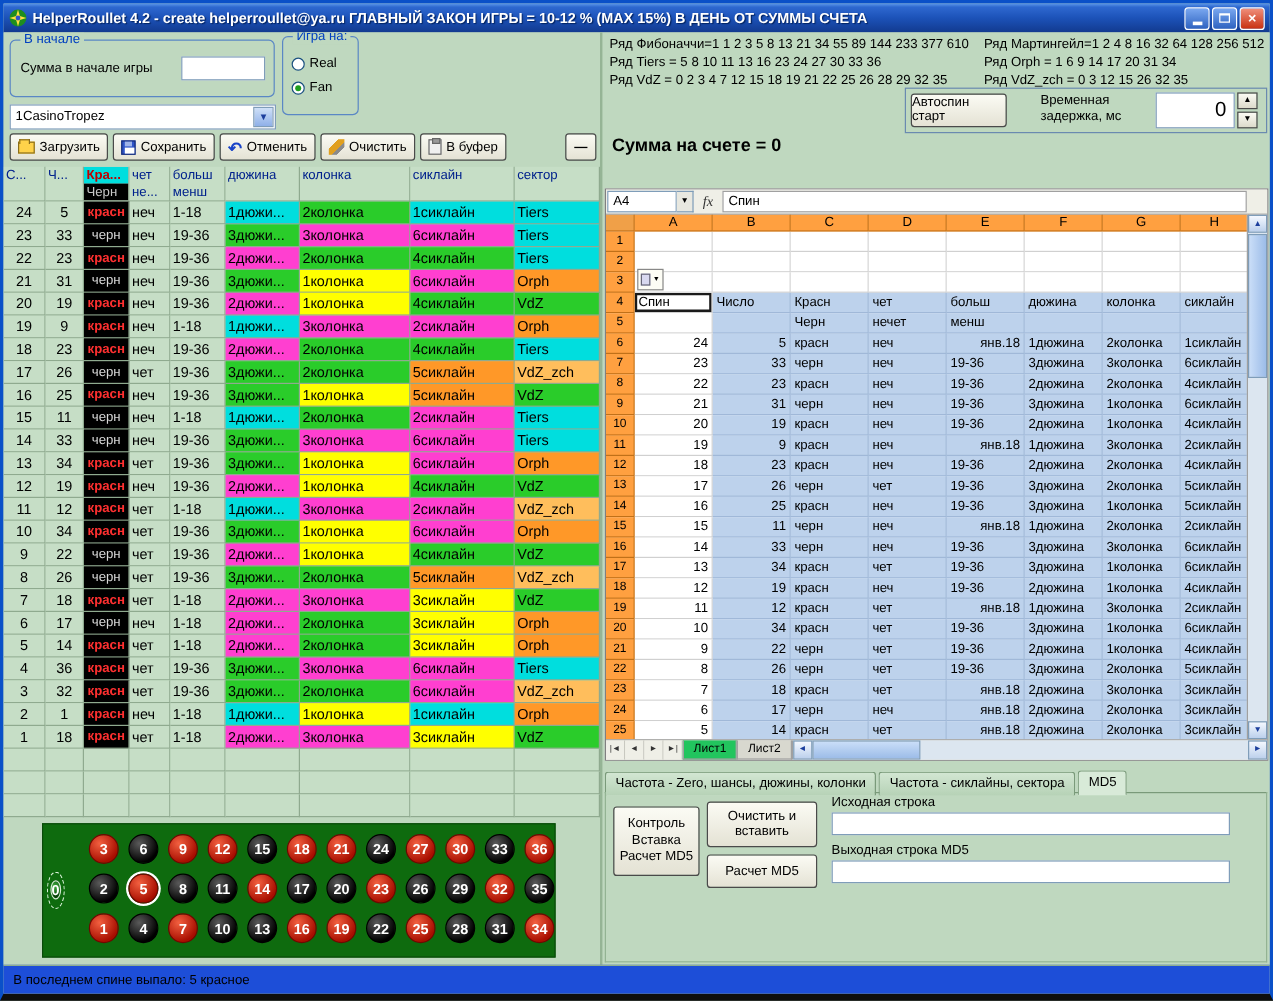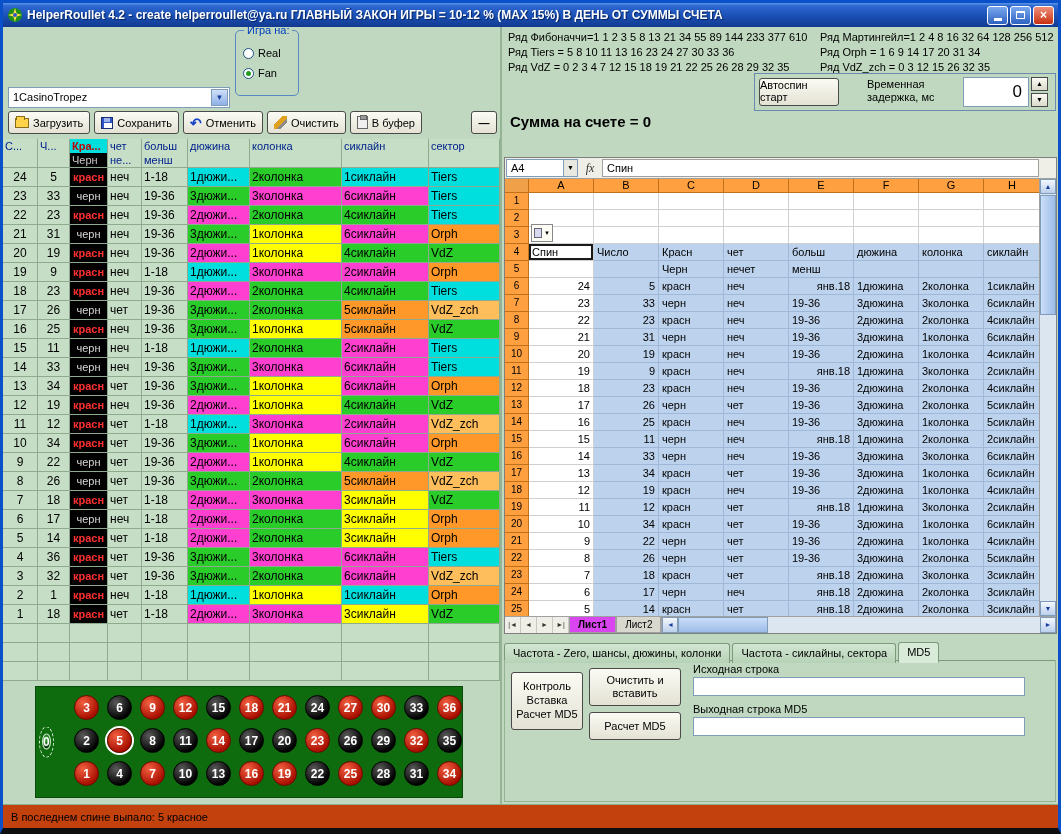--- a/index.html
+++ b/index.html
@@ -14,21 +14,21 @@
   .win-btns{display:flex;gap:2px;}
   .wbtn{width:21px;height:19px;border:1px solid #fff;border-radius:3px;color:#fff;display:flex;align-items:center;justify-content:center;
     background:linear-gradient(180deg,#7AA8F0,#2E62C0);font-size:12px;cursor:default;}
   .wbtn.close{background:linear-gradient(180deg,#F0907C,#C separator83010);background:linear-gradient(180deg,#F0907C,#C83010);font-weight:bold;}
   .glyph-min{width:8px;height:3px;background:#fff;margin-top:8px;}
   .glyph-max{width:9px;height:8px;border:1px solid #fff;border-top:2px solid #fff;}
 
   
   .left-panel{position:absolute;left:0;top:24px;width:497px;bottom:24px;background:#BFD8BF;overflow:hidden;}
   .right-panel{position:absolute;left:497px;right:0;top:24px;bottom:24px;background:#BFD8BF;border-left:2px solid #95B495;overflow:hidden;}
-  .statusbar{position:absolute;left:0;right:0;bottom:0;height:24px;background:#c2410c;border-top:1px solid #8FAE8F;
+  .statusbar{position:absolute;left:0;right:0;bottom:0;height:24px;background:#1d4ed8;border-top:1px solid #8FAE8F;
     font-size:11px;display:flex;align-items:center;padding:0 8px;}
 
   
   .grp{position:absolute;border:1px solid #5A87C5;border-radius:5px;}
   .grp-title{position:absolute;top:-7px;left:8px;background:#BFD8BF;color:#0040C0;font-size:11px;padding:0 3px;line-height:13px;}
   .grp-start{left:5px;top:6px;width:221px;height:48px;}
   .grp-start .lbl{position:absolute;left:8px;top:17px;font-size:11px;color:#000;}
   .grp-start input{position:absolute;right:7px;top:13px;width:70px;height:20px;border:1px solid #7F9DB9;font-size:11px;padding:0 3px;}
   .grp-game{left:232px;top:3px;width:64px;height:66px;}
   .radio-row{position:absolute;left:7px;display:flex;align-items:center;gap:4px;font-size:11px;}
@@ -119,21 +119,21 @@
   .paste-btn .pi{width:8px;height:10px;background:#D8D8EF;border:1px solid #667;}
   .paste-btn .pa{font-size:6px;}
   .vscroll{position:absolute;right:0;top:21px;width:17px;bottom:17px;background:#DCE6F0;border-left:1px solid #A0A0A0;}
   .vs-btn{position:absolute;left:0;right:0;height:15px;background:linear-gradient(180deg,#F4F8FF,#BCD0EC);border:1px solid #7F9DB9;
     font-size:7px;text-align:center;line-height:13px;color:#1C3E9C;}
   .vs-up{top:0;} .vs-down{bottom:0;}
   .vs-thumb{position:absolute;left:0;right:0;top:16px;height:120px;background:linear-gradient(90deg,#CADEF8,#9CBCE8);border:1px solid #7F9DB9;}
   .sheetbar{position:absolute;left:0;right:0;bottom:0;height:17px;background:#EFEFE7;border-top:1px solid #A0A0A0;display:flex;align-items:stretch;font-size:10px;}
   .snav{width:16px;border-right:1px solid #C8C8C0;background:#EFEFE7;text-align:center;line-height:15px;font-size:7px;color:#333;}
   .stab{padding:0 8px;line-height:15px;font-size:10px;border:1px solid #A0A0A0;border-top:none;background:#D8D8CF;}
-  .stab.active{background:#d946ef;font-weight:bold;}
+  .stab.active{background:#22c55e;font-weight:normal;}
   .hscroll{flex:1;display:flex;background:#DCE6F0;border-left:1px solid #A0A0A0;}
   .hs-btn{width:16px;background:linear-gradient(180deg,#F4F8FF,#BCD0EC);border:1px solid #7F9DB9;font-size:7px;text-align:center;line-height:14px;color:#1C3E9C;}
   .hs-thumb{width:90px;background:linear-gradient(180deg,#CADEF8,#9CBCE8);border:1px solid #7F9DB9;}
   .hs-track{flex:1;}
 
   
   .btabs-row{position:absolute;left:2px;top:615px;right:2px;height:19px;border-bottom:1px solid #7A9A7A;}
   .md5-panel{position:absolute;left:2px;right:2px;top:633px;bottom:2px;border:1px solid #93B393;border-top:none;}
   .md5-big{position:absolute;left:6px;top:12px;width:72px;height:58px;border:1px solid #4A4A4A;border-radius:3px;
     background:linear-gradient(180deg,#FBFBF4,#E4E2D4);font-size:11px;line-height:14px;text-align:center;padding-top:6px;}
@@ -167,20 +167,25 @@
         </span>
       <span class="wbtn">
           <span class="glyph-max"></span>
         </span>
       <span class="wbtn close">×</span>
     </span>
   </div>
 
   <div class="left-panel">
 
+    <div class="grp grp-start">
+      <span class="grp-title">В начале</span>
+      <span class="lbl">Сумма в начале игры</span>
+      <input value="" style="">
+    </div>
 
     <div class="grp grp-game">
       <span class="grp-title">Игра на:</span>
       <span class="radio-row" style="top:16px;">
         <span class="radio"></span>
         <span>Real</span>
       </span>
       <span class="radio-row" style="top:36px;">
         <span class="radio checked"></span>
         <span>Fan</span>

